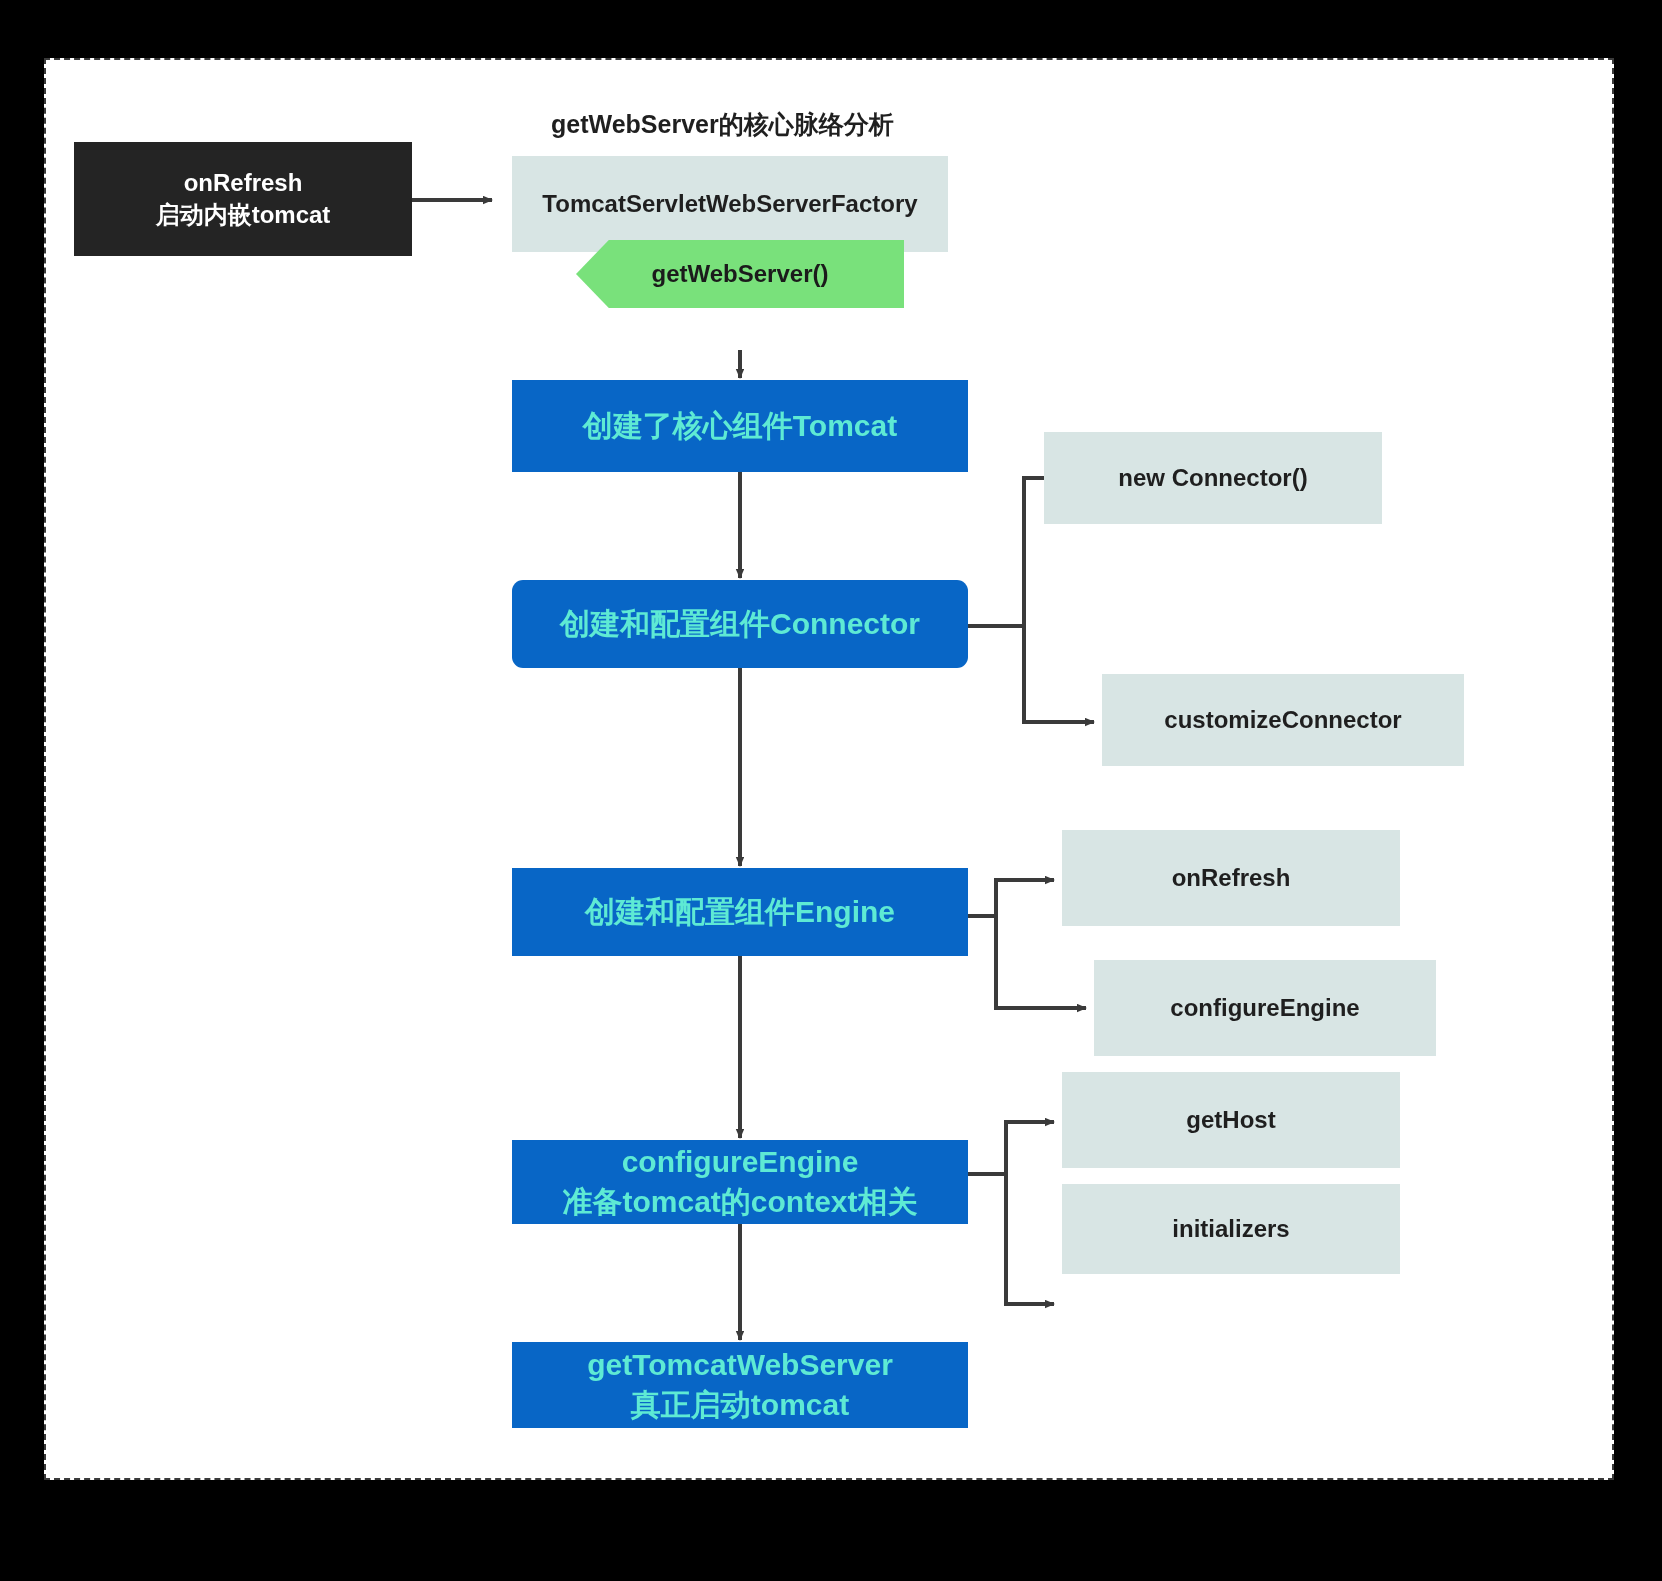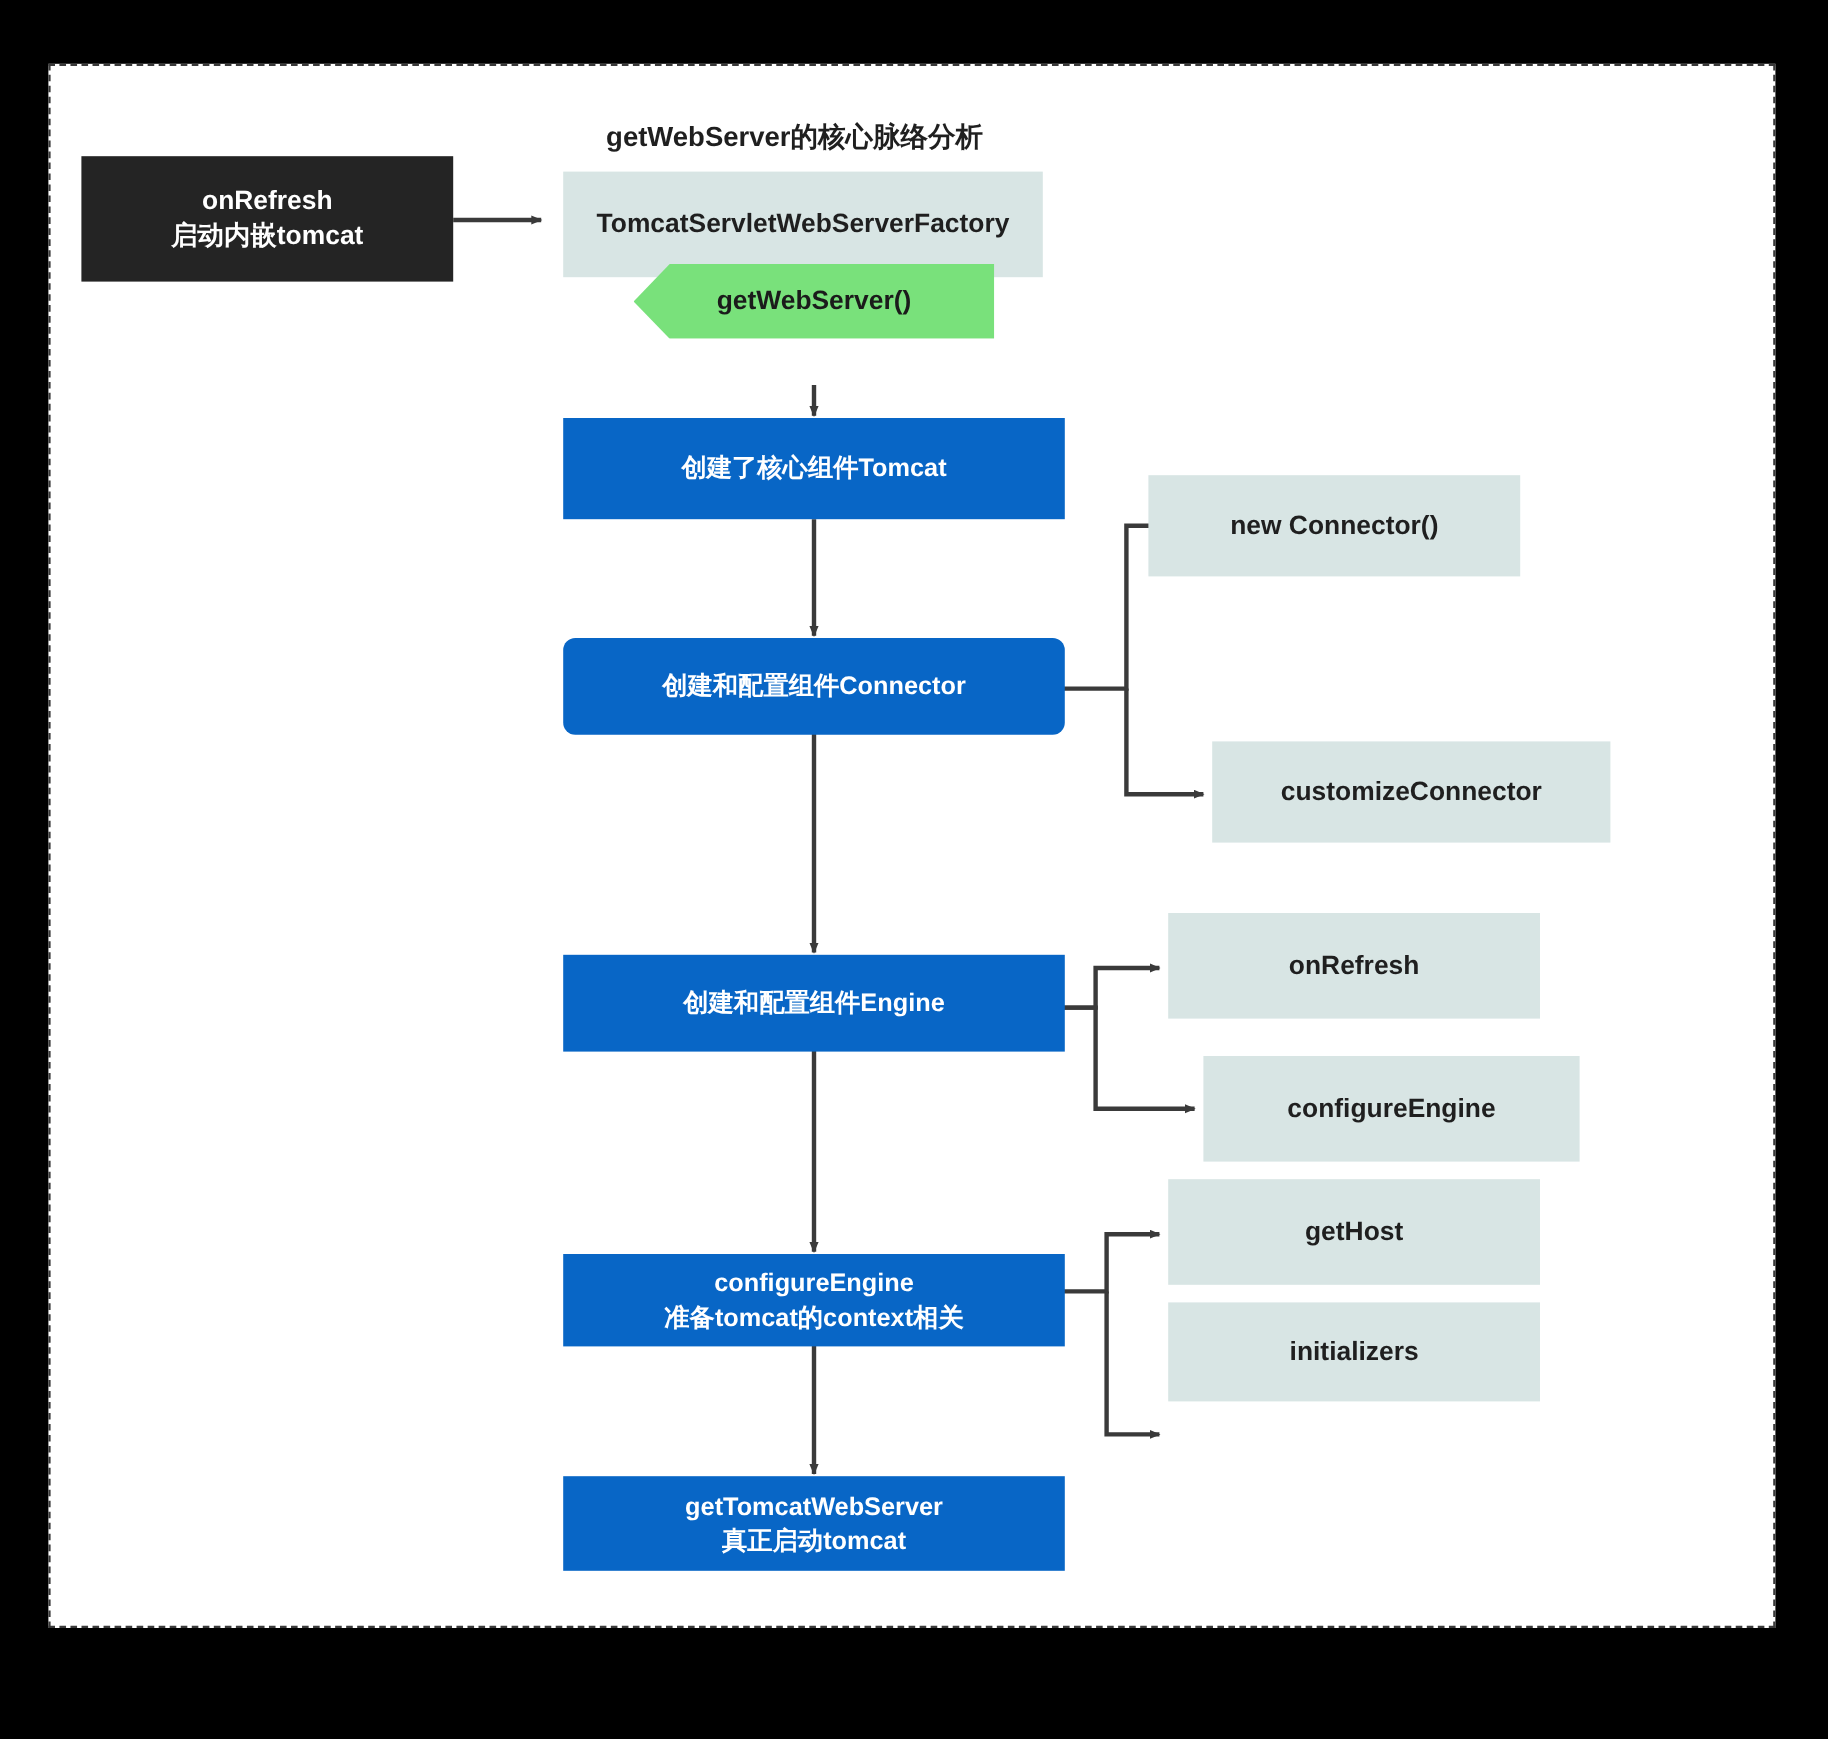--- a/index.html
+++ b/index.html
@@ -46,22 +46,22 @@
     color: #ffffff;
     font-size: 24px;
   }
   .teal-node {
     background: #d8e5e4;
     color: #1f1f1f;
     font-size: 24px;
   }
   .blue-node {
     background: #0866c6;
-    color: #ffffff;
-    font-size: 23px;
+    color: #5eead4;
+    font-size: 30px;
   }
   .hex-node {
     background: #79e17b;
     color: #1b1b1b;
     font-size: 24px;
     clip-path: polygon(10% 0%, 100% 0%, 100% 100%, 10% 100%, 0% 50%);
     text-align: center;
   }
   .title {
     position: absolute;

